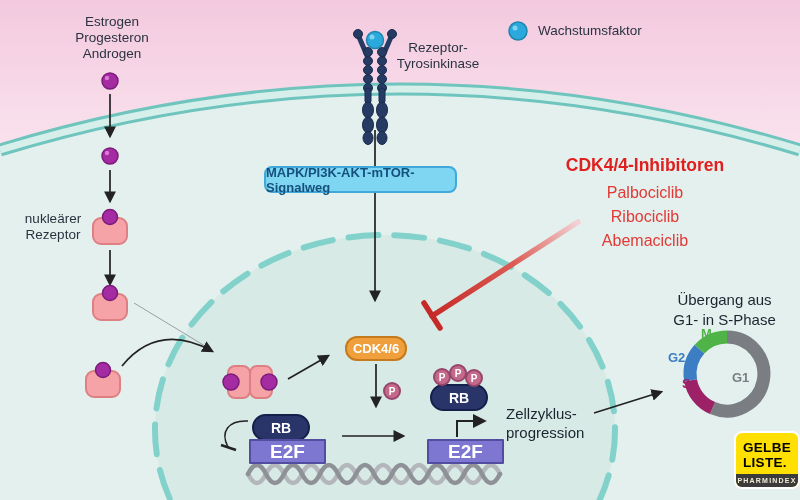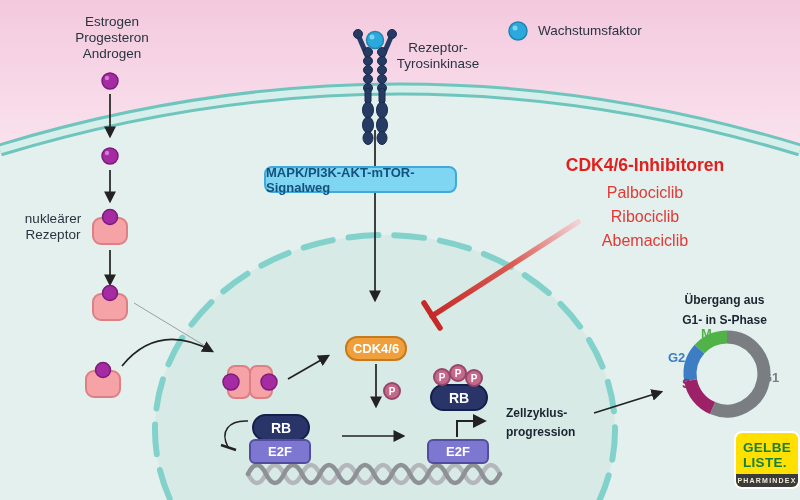--- a/index.html
+++ b/index.html
@@ -13,33 +13,33 @@
   .boxlbl{position:absolute;display:flex;align-items:center;justify-content:center;
           color:#fff;font-weight:bold;box-sizing:border-box;}
   .pathway-box{left:264px;top:166px;width:193px;height:27px;background:#7FD6F2;
           border:2px solid #41A9D9;border-radius:8px;color:#15517D;font-weight:600;font-size:13px;}
   .cyclin-box{left:345px;top:309px;width:62px;height:26px;background:#F3CC2D;
           border:2px solid #D0A01B;border-radius:6px;font-size:13px;}
   .cdk-box{left:345px;top:336px;width:62px;height:25px;background:#EFA03C;
           border:2px solid #C67A1B;border-radius:12px;font-size:13px;}
   .rb-pill{width:58px;height:27px;background:#293469;border:2px solid #151F4B;
           border-radius:14px;font-size:14px;}
-  .e2f-box{width:62px;height:25px;background:#7D77D2;border:2px solid #524D9E;
-          border-radius:6px;font-size:13px;}
+  .e2f-box{width:77px;height:25px;background:#7D77D2;border:2px solid #524D9E;
+          border-radius:1px;font-size:19px;}
   .p-circle{position:absolute;width:18px;height:18px;border-radius:50%;background:#C5698B;
           border:2px solid #96456B;color:#fff;font-size:10px;font-weight:bold;
           display:flex;align-items:center;justify-content:center;box-sizing:border-box;}
   .red-title{position:absolute;left:545px;top:155px;width:200px;text-align:center;
           color:#E0201F;font-weight:bold;font-size:17.5px;}
   .drug{position:absolute;left:545px;width:200px;text-align:center;color:#E23936;font-size:16px;}
-  .bold-dark{color:#1C2430;font-weight:bold;font-size:12px;line-height:19px;}
+  .bold-dark{color:#1C2430;font-weight:normal;font-size:15px;line-height:19px;}
   .phase{position:absolute;font-weight:bold;font-size:13px;}
   #logo{position:absolute;left:734px;top:431px;width:62px;border-radius:8px;
         border:2px solid #FEFEFE;overflow:hidden;background:#FFE000;}
-  #logo .yellow{padding:7px 0 4px 7px;color:#15803d;font-weight:bold;
+  #logo .yellow{padding:7px 0 4px 7px;color:#000000;font-weight:bold;
         font-size:13.5px;line-height:15px;letter-spacing:.3px;}
   #logo .bar{background:#3B3B3B;color:#F2EDD8;font-size:7px;font-weight:bold;
         letter-spacing:1.2px;text-align:center;padding:3px 0;}
 </style>
 </head>
 <body>
 
 <div id="stage">
 
   <svg id="shapes" width="800" height="500" viewBox="0 0 800 500">
@@ -156,21 +156,21 @@
 Progesteron
 Androgen</div>
 
   <div class="lbl ctr preline" style="left:382px;top:40px;width:112px;">Rezeptor-
 Tyrosinkinase</div>
 
   <div class="lbl" style="left:538px;top:23px;">Wachstumsfaktor</div>
 
   <div class="boxlbl pathway-box">MAPK/PI3K-AKT-mTOR-Signalweg</div>
 
-  <div class="red-title">CDK4/6-Inhibitoren</div>
+  <div class="red-title">CDK4/4-Inhibitoren</div>
   <div class="drug" style="top:184px;">Palbociclib</div>
   <div class="drug" style="top:208px;">Ribociclib</div>
   <div class="drug" style="top:232px;">Abemaciclib</div>
 
   <div class="lbl ctr preline" style="left:9px;top:211px;width:88px;">nukleärer
 Rezeptor</div>
 
   <div class="boxlbl cdk-box" style="position:absolute;">CDK4/6</div>
 
   <div class="boxlbl rb-pill" style="position:absolute;left:252px;top:414px;">RB</div>
@@ -183,21 +183,21 @@
   <div class="p-circle" style="left:433px;top:368px;">P</div>
   <div class="p-circle" style="left:449px;top:364px;">P</div>
   <div class="p-circle" style="left:465px;top:369px;">P</div>
 
   <div class="lbl preline bold-dark" style="left:506px;top:404px;">Zellzyklus-
 progression</div>
 
   <div class="lbl ctr preline bold-dark" style="left:652px;top:290px;width:145px;line-height:20px;">Übergang aus
 G1- in S-Phase</div>
 
-  <div class="phase" style="left:762px;top:370px;color:#7A7D82;">G1</div>
+  <div class="phase" style="left:732px;top:370px;color:#7A7D82;">G1</div>
   <div class="phase" style="left:682px;top:376px;color:#9C2166;">S</div>
   <div class="phase" style="left:668px;top:350px;color:#3C7DC4;">G2</div>
   <div class="phase" style="left:701px;top:326px;color:#4FB347;">M</div>
 
   <div id="logo">
     <div class="yellow">
       <div>GELBE</div>
       <div>LISTE.</div>
     </div>
     <div class="bar">PHARMINDEX</div>

